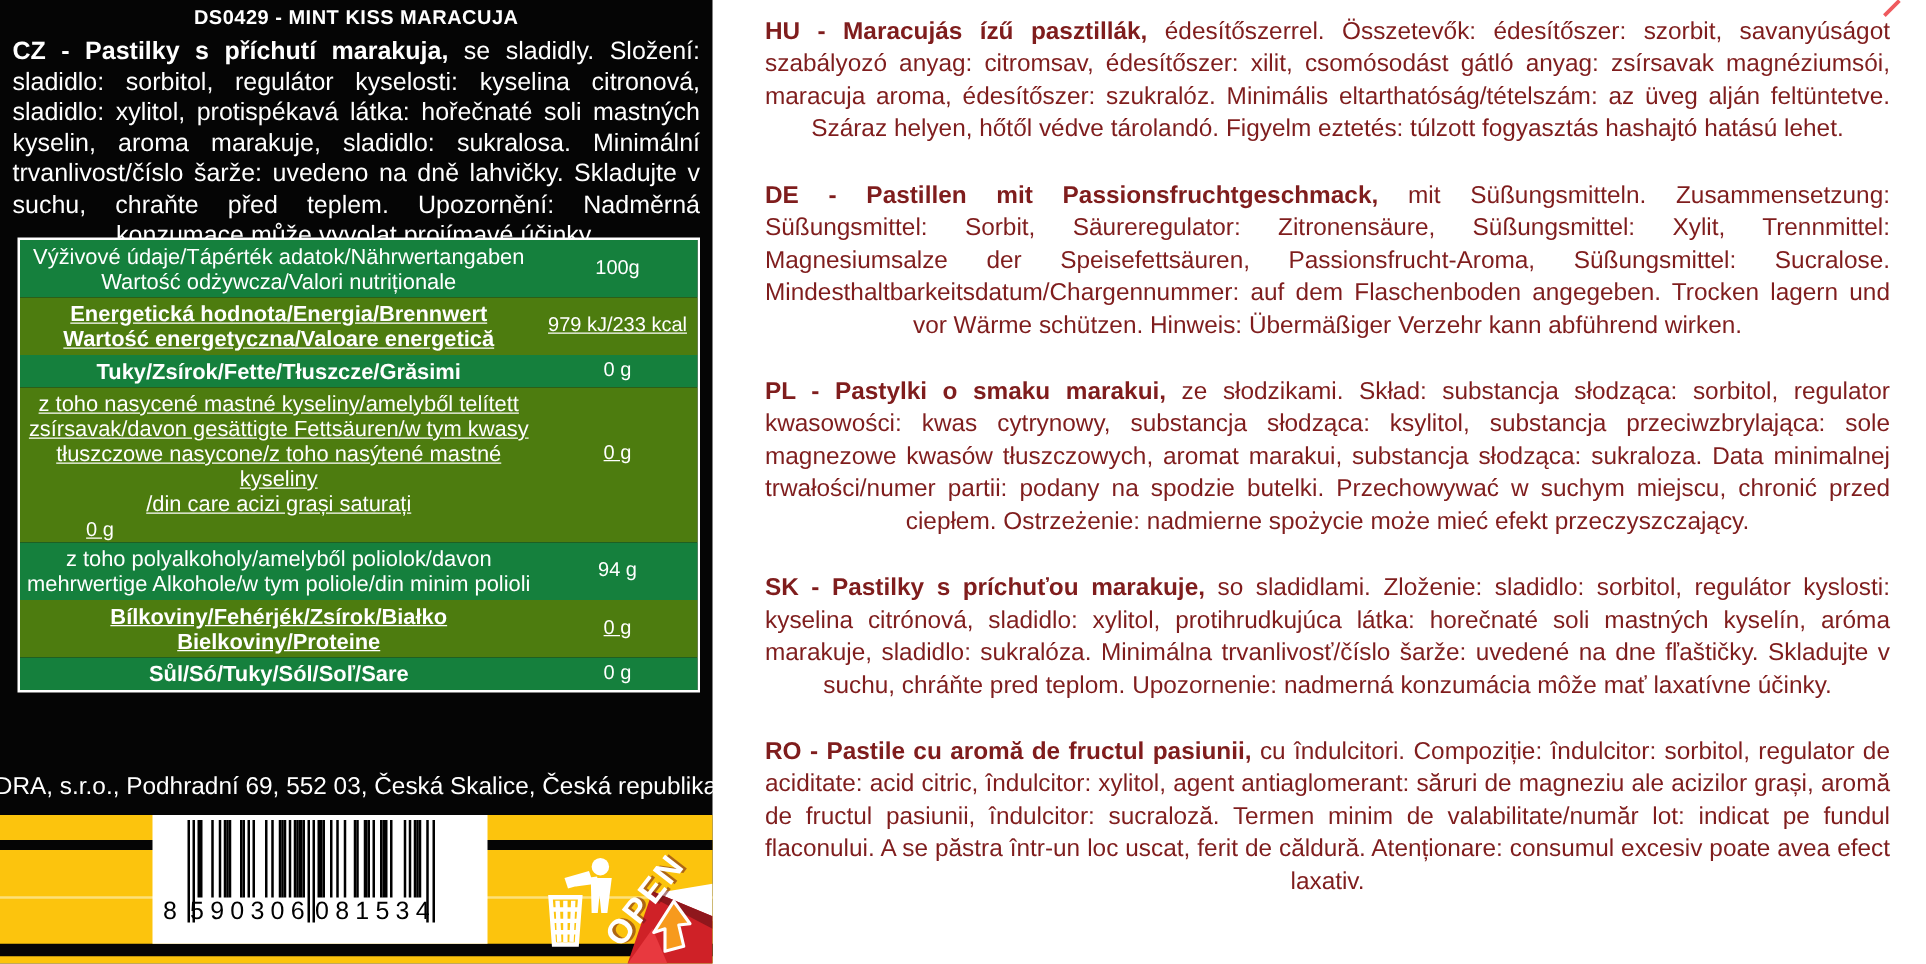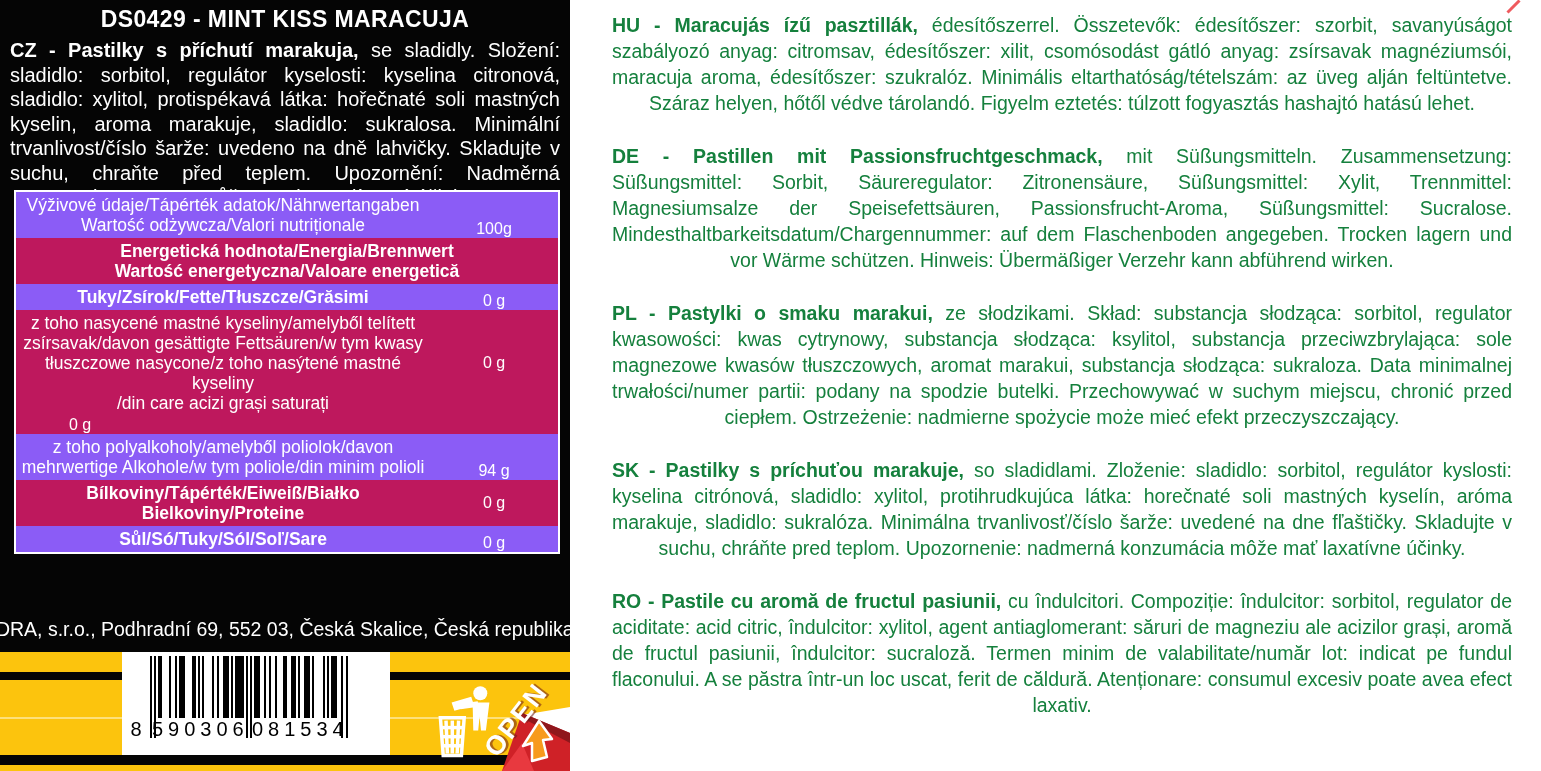--- a/index.html
+++ b/index.html
@@ -1,28 +1,28 @@
 <!DOCTYPE html>
 <html><head>
 <meta charset="utf-8">
 <style>
   html,body{margin:0;padding:0;background:#ffffff;}
   .sheet{position:relative;width:1541px;height:771px;background:#ffffff;overflow:hidden;
          font-family:"Liberation Sans",sans-serif;}
 
   
   .label{position:absolute;left:0;top:0;width:570px;height:771px;background:#050505;color:#ffffff;}
-  .title{margin:6px 8px 0;text-align:center;font-weight:bold;font-size:23px;letter-spacing:.4px;}
+  .title{margin:6px 8px 0;text-align:center;font-weight:bold;font-size:16px;letter-spacing:.4px;}
   .cz{margin:5px 10px 0;font-size:20px;line-height:24.5px;text-align:justify;text-align-last:center;}
   .cz b{font-weight:bold;}
 
   .ntable{position:absolute;left:14px;top:190px;width:542px;border:2px solid #ffffff;}
   .nrow{display:flex;align-items:center;}
-  .nrow.black{background:#8b5cf6;align-items:flex-end;}
-  .nrow.gray{background:#be185d;}
+  .nrow.black{background:#15803d;}
+  .nrow.gray{background:#4d7c0f;text-decoration:underline;}
   .nlbl{flex:1;text-align:center;white-space:pre-line;font-size:17.5px;line-height:20px;padding:3px 2px;}
   .nrow.bold .nlbl{font-weight:bold;}
   .nval{width:128px;text-align:center;font-size:16px;}
 
   .address{position:absolute;left:0;top:606px;width:100%;height:46px;display:flex;
            align-items:center;justify-content:center;gap:10px;font-size:19.5px;white-space:nowrap;}
   .weight{font-size:32px;font-weight:bold;letter-spacing:.5px;}
 
   
   .footer{position:absolute;left:0;top:652px;width:100%;height:119px;background:#fcc40d;}
@@ -37,21 +37,21 @@
   .bd-left{left:30px;width:96px;text-align:center;letter-spacing:5px;}
   .bd-right{left:130px;width:96px;letter-spacing:5px;}
 
   .tidyman{position:absolute;left:432px;top:32px;width:70px;height:76px;z-index:3;}
   .open{position:absolute;left:478px;top:92px;transform:rotate(-52deg);transform-origin:left top;
         font-size:27px;font-weight:bold;color:#ffffff;letter-spacing:2px;z-index:4;
         text-shadow:2px 2px 0 rgba(110,25,25,.55);}
   .red-corner{position:absolute;right:0;bottom:0;width:92px;height:72px;z-index:3;}
 
   
-  .mlang{position:absolute;left:612px;top:0;width:900px;padding-top:12px;color:#15803d;}
+  .mlang{position:absolute;left:612px;top:0;width:900px;padding-top:12px;color:#7f1d1d;}
   .para{margin:0 0 27px;font-size:19.5px;line-height:26px;text-align:justify;text-align-last:center;}
   .para b{font-weight:bold;}
 
   .cropmark{position:absolute;left:1512px;top:-2px;width:3px;height:17px;background:#ef5a5e;
             transform:rotate(45deg);}
 </style>
 </head>
 <body>
 
 <div class="sheet">
@@ -63,20 +63,21 @@
 
     <div class="ntable" id="ntable">
         <div class="nrow black">
           <div class="nlbl">Výživové údaje/Tápérték adatok/Nährwertangaben
 Wartość odżywcza/Valori nutriționale</div>
           <div class="nval">100g</div>
         </div>
         <div class="nrow gray bold">
           <div class="nlbl">Energetická hodnota/Energia/Brennwert
 Wartość energetyczna/Valoare energetică</div>
+          <div class="nval">979 kJ/233 kcal</div>
         </div>
         <div class="nrow black bold">
           <div class="nlbl">Tuky/Zsírok/Fette/Tłuszcze/Grăsimi</div>
           <div class="nval">0 g</div>
         </div>
         <div class="nrow gray">
           <div class="nlbl">z toho nasycené mastné kyseliny/amelyből telített
 zsírsavak/davon gesättigte Fettsäuren/w tym kwasy
 tłuszczowe nasycone/z toho nasýtené mastné kyseliny
 /din care acizi grași saturați</div>
@@ -84,21 +85,21 @@
         </div>
         <div class="nrow gray">
           <div class="nval">0 g</div>
         </div>
         <div class="nrow black">
           <div class="nlbl">z toho polyalkoholy/amelyből poliolok/davon
 mehrwertige Alkohole/w tym poliole/din minim polioli</div>
           <div class="nval">94 g</div>
         </div>
         <div class="nrow gray bold">
-          <div class="nlbl">Bílkoviny/Tápérték/Eiweiß/Białko
+          <div class="nlbl">Bílkoviny/Fehérjék/Zsírok/Białko
 Bielkoviny/Proteine</div>
           <div class="nval">0 g</div>
         </div>
         <div class="nrow black bold">
           <div class="nlbl">Sůl/Só/Tuky/Sól/Soľ/Sare</div>
           <div class="nval">0 g</div>
         </div>
       </div>
 
     <div class="address">

